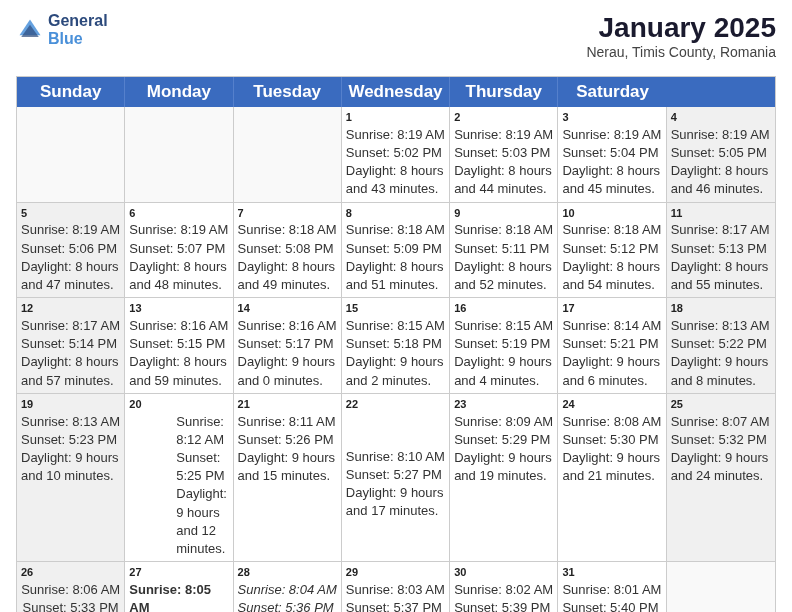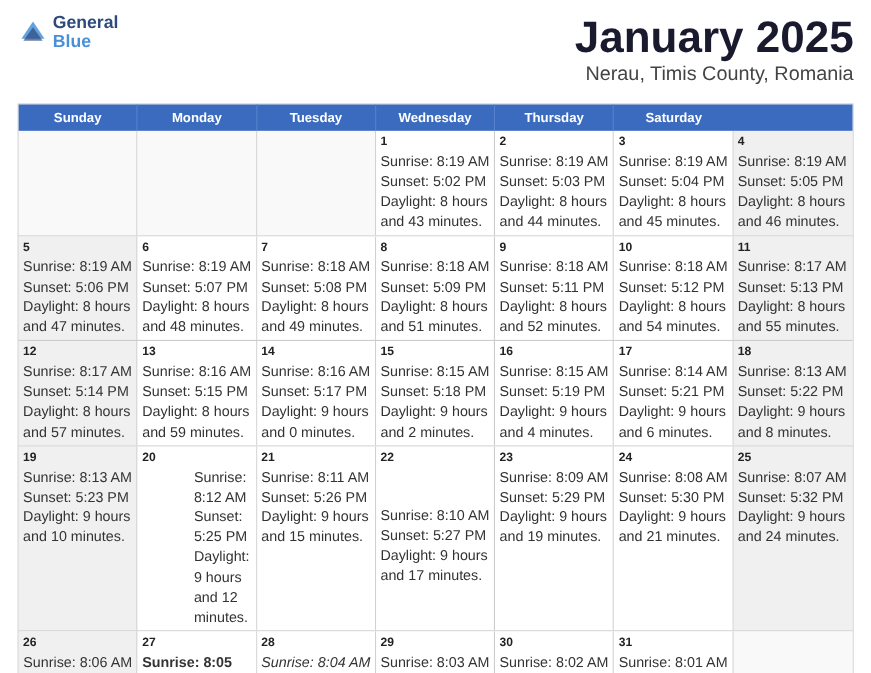--- a/index.html
+++ b/index.html
@@ -37,42 +37,42 @@
     .logo-general { color: #2c4a7c; }
     .logo-blue { color: #4a90d9; }
     .logo-icon {
       width: 28px;
       height: 28px;
     }
     .title-block {
       text-align: right;
     }
     .month-title {
-      font-size: 40px;
+      font-size: 28px;
       font-weight: bold;
       color: #1a1a2e;
     }
     .subtitle {
-      font-size: 18px;
+      font-size: 14px;
       color: #444;
     }
     .calendar {
       flex: 1;
       display: flex;
       flex-direction: column;
       border: 1px solid #ccc;
     }
     .cal-header {
       display: grid;
       grid-template-columns: repeat(7, 1fr);
       background: #3a6bbf;
     }
     .cal-header-cell {
       color: #fff;
-      font-size: 12px;
+      font-size: 17px;
       font-weight: bold;
       text-align: center;
       padding: 5px 2px;
       border-right: 1px solid #5580cc;
     }
     .cal-header-cell:last-child { border-right: none; }
     .cal-body {
       flex: 1;
       display: flex;
       flex-direction: column;

